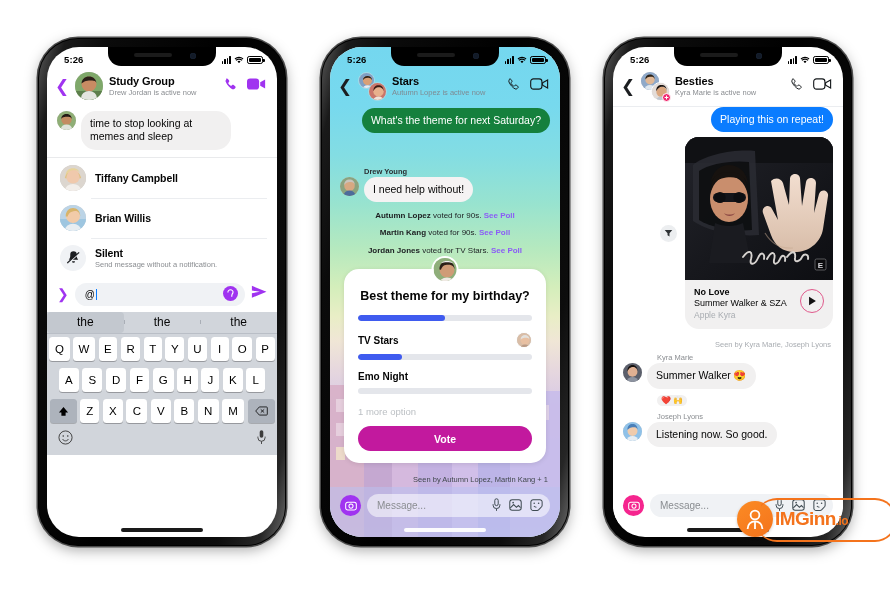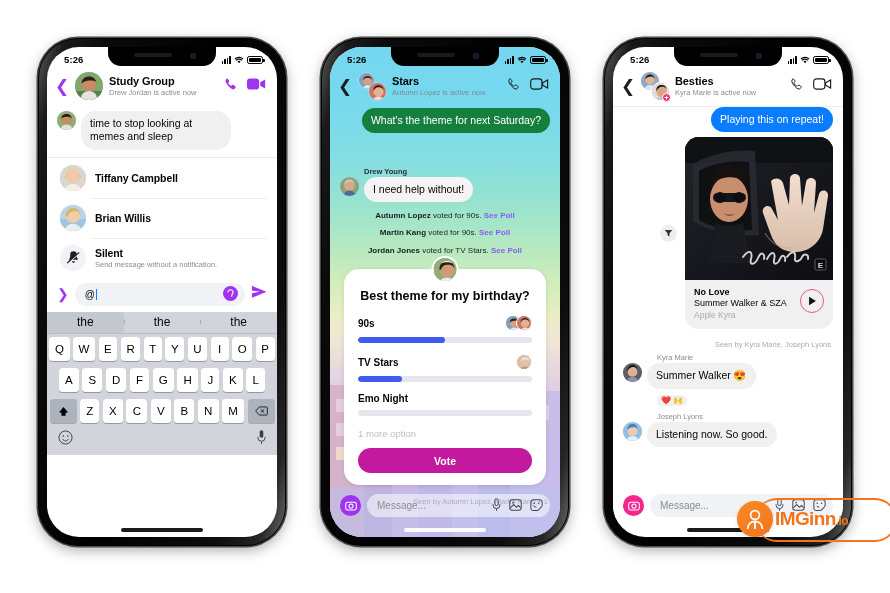--- a/index.html
+++ b/index.html
@@ -658,37 +658,20 @@
               <circle cx="13.5" cy="12" r="7.4" fill="#cf9b76"></circle>
               <path d="M5.9 11.4C5.9 6 9 3.4 13.5 3.4S21.1 6 21.1 11.4c-.6-2.8-1.8-3.6-3.4-4.2-2.2-.8-6-.5-7.6.6-1.2.9-2.1 2.6-2.6 3.9z" fill="#2b2018"></path>
               <path d="M7.6 4.8c3-2.3 9-2.3 11.9 0-3.2-.9-8.7-.9-11.9 0z" fill="#eee"></path>
               <ellipse cx="13.5" cy="26.4" rx="8.3" ry="6.8" fill="#efe9e3"></ellipse>
             </svg>
         </div>
         <div class="pollcard">
           <div class="polltitle">Best theme for my birthday?</div>
 
           <div class="pollopt">
-            <div class="pollopt-top">
-              <span class="pollopt-label">90s</span>
-              <span class="voters">
-                <span class="av av-16"><svg width="16" height="16" viewBox="0 0 16 16">
-                      <rect width="16" height="16" fill="#7f9fc4"></rect>
-                      <circle cx="8" cy="7" r="4.3" fill="#d9a077"></circle>
-                      <path d="M3.7 7C3.7 4 5.6 2.6 8 2.6s4.3 1.4 4.3 4.4c-.4-1.6-1.2-2.1-2.5-2.3-1.5-.2-3.7.1-4.6.8-.6.4-1.2 1-1.5 1.5z" fill="#2d2219"></path>
-                      <ellipse cx="8" cy="15.6" rx="4.7" ry="4" fill="#e7ecf2"></ellipse>
-                    </svg></span>
-                <span class="av av-16"><svg width="16" height="16" viewBox="0 0 16 16">
-                      <rect width="16" height="16" fill="#c9756a"></rect>
-                      <circle cx="8" cy="7" r="4.4" fill="#e8b08c"></circle>
-                      <path d="M3.6 7.2C3.6 3.5 5.6 1.9 8 1.9s4.4 1.6 4.4 5.3c-.3-2.2-1.1-2.8-2.2-3.3-1.4-.7-3.9-.3-4.9.7-.8.7-1.5 1.7-1.7 2.6z" fill="#3b1d16"></path>
-                      <ellipse cx="8" cy="15.6" rx="4.9" ry="4.1" fill="#f0e3d8"></ellipse>
-                    </svg></span>
-              </span>
-            </div>
             <div class="track">
                 <div class="fill" id="pf0" style="width: 50%;"></div>
               </div>
           </div>
 
           <div class="pollopt">
             <div class="pollopt-top">
               <span class="pollopt-label">TV Stars</span>
               <span class="voters">
                 <span class="av av-16"><svg width="16" height="16" viewBox="0 0 16 16">

